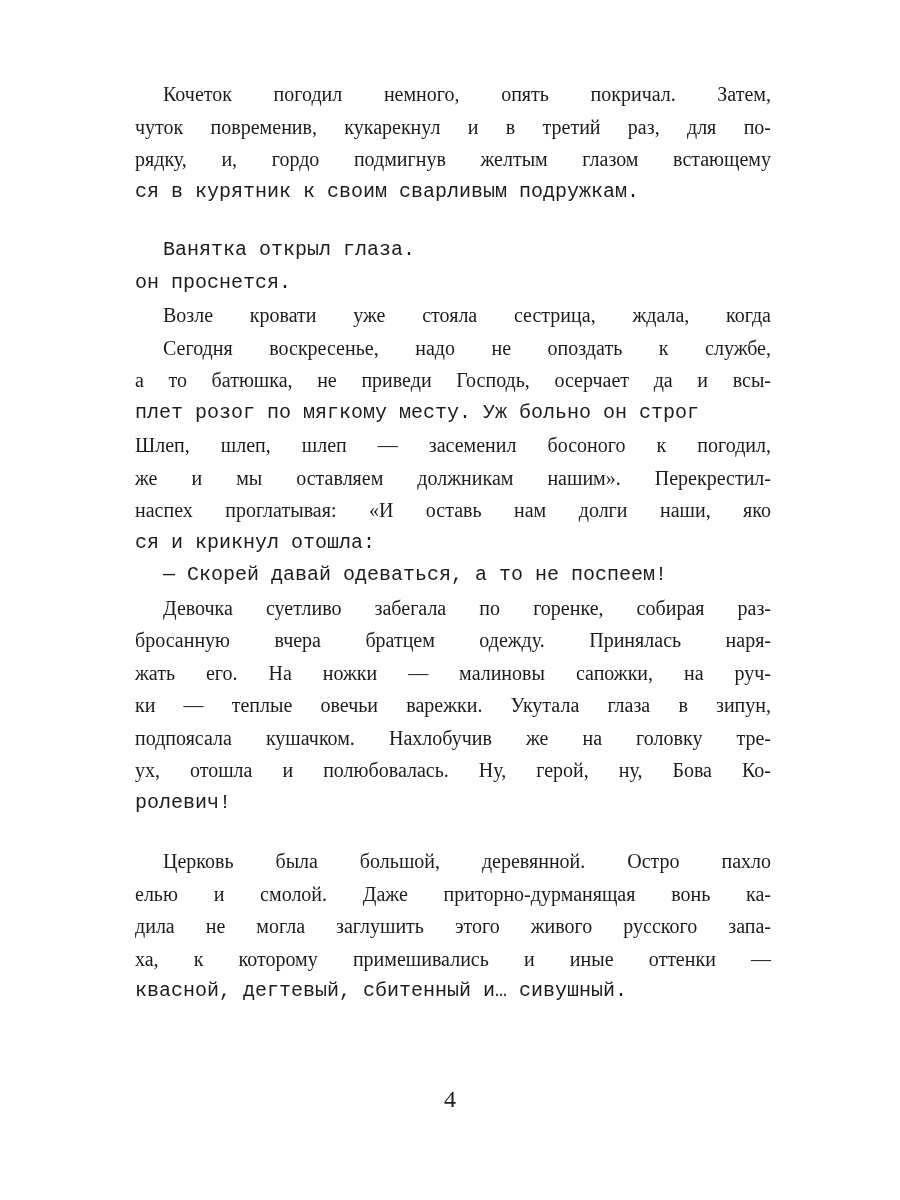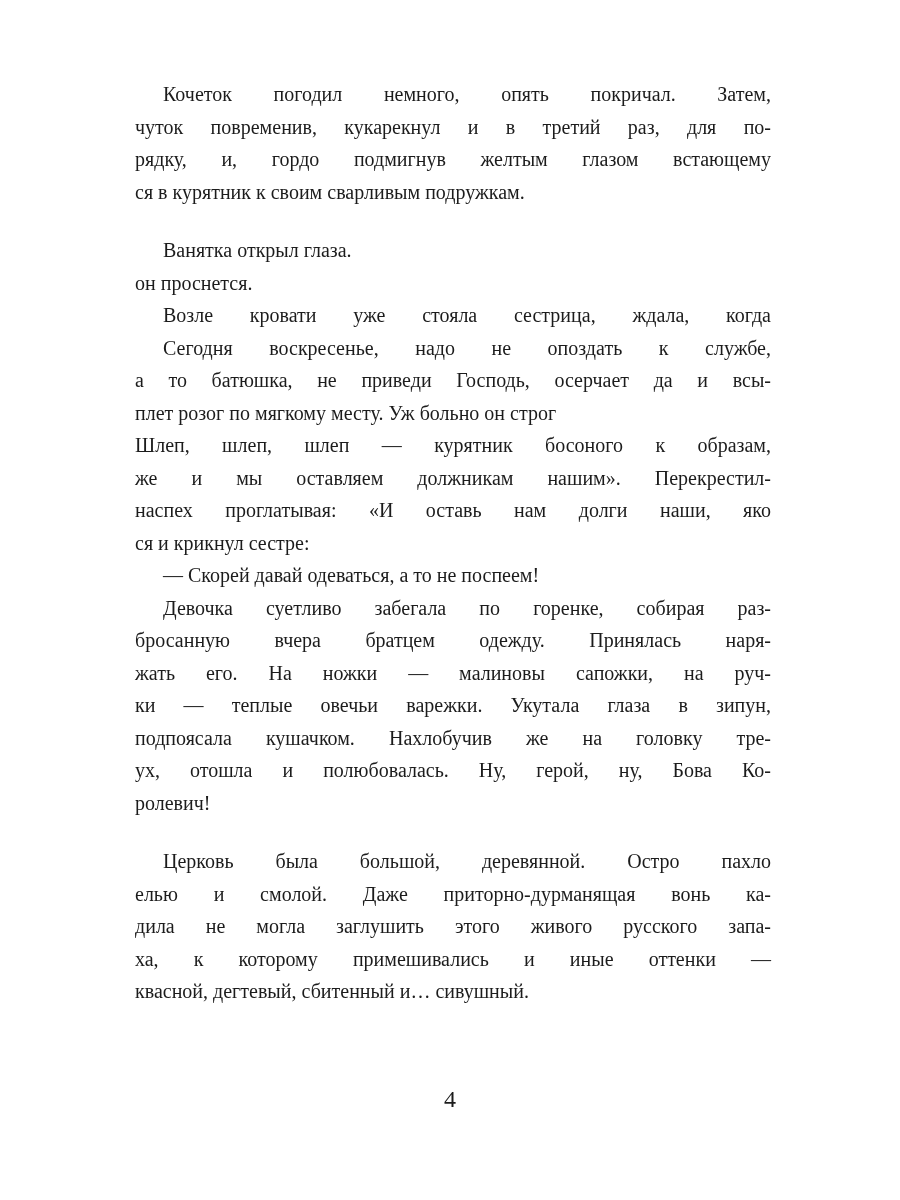--- a/index.html
+++ b/index.html
@@ -28,20 +28,21 @@
     margin: 0;
     padding: 0;
   }
   .line {
     text-align: justify;
     text-align-last: justify;
     white-space: normal;
   }
   .line.last {
     text-align-last: left;
+    font-family: Liberation Mono, monospace;
   }
   .line.first {
     text-indent: 28px;
   }
   .spacer {
     height: 26px;
   }
   .page-number {
     position: absolute;
     top: 1086px;
@@ -69,24 +70,24 @@
       <div class="paragraph">
         <div class="line last">он проснется.</div>
         <div class="line first">Возле кровати уже стояла сестрица, ждала, когда</div>
       </div>
       <div class="paragraph">
         <div class="line first">Сегодня воскресенье, надо не опоздать к службе,</div>
         <div class="line">а то батюшка, не приведи Господь, осерчает да и всы-</div>
         <div class="line last">плет розог по мягкому месту. Уж больно он строг</div>
       </div>
       <div class="paragraph">
-        <div class="line">Шлеп, шлеп, шлеп — курятник босоного к образам,</div>
+        <div class="line">Шлеп, шлеп, шлеп — засеменил босоного к погодил,</div>
         <div class="line">же и мы оставляем должникам нашим». Перекрестил-</div>
         <div class="line">наспех проглатывая: «И оставь нам долги наши, яко</div>
-        <div class="line last">ся и крикнул сестре:</div>
+        <div class="line last">ся и крикнул отошла:</div>
       </div>
       <div class="paragraph">
         <div class="line first last">— Скорей давай одеваться, а то не поспеем!</div>
       </div>
       <div class="paragraph">
         <div class="line first">Девочка суетливо забегала по горенке, собирая раз-</div>
         <div class="line">бросанную вчера братцем одежду. Принялась наря-</div>
         <div class="line">жать его. На ножки — малиновы сапожки, на руч-</div>
         <div class="line">ки — теплые овечьи варежки. Укутала глаза в зипун,</div>
         <div class="line">подпоясала кушачком. Нахлобучив же на головку тре-</div>

